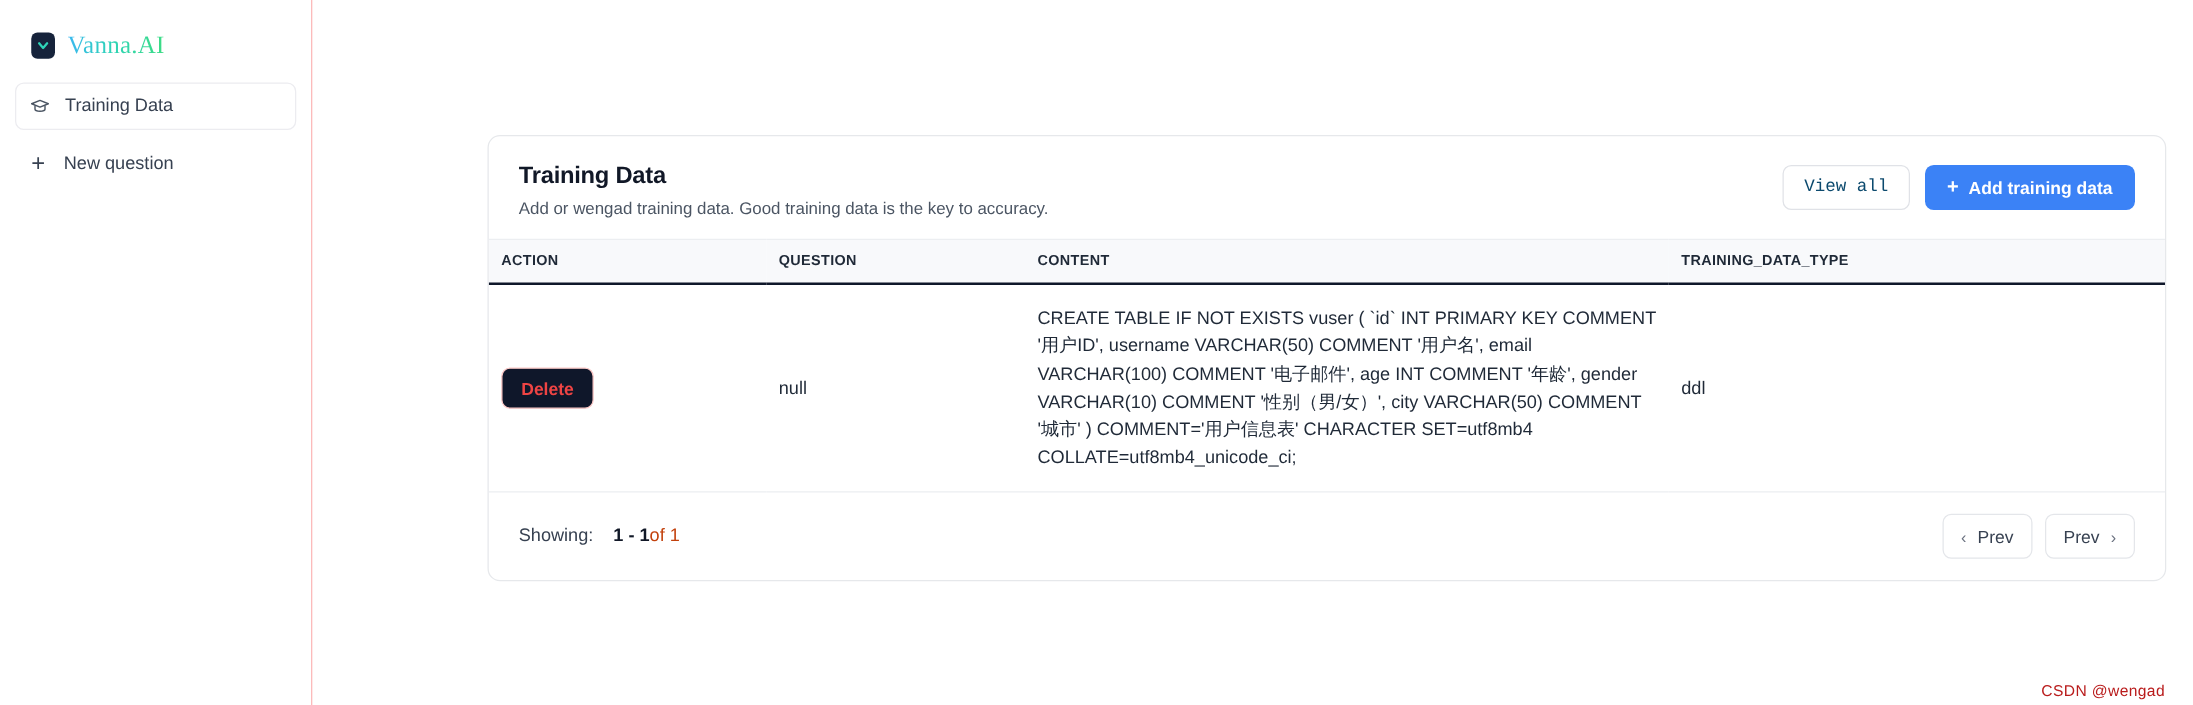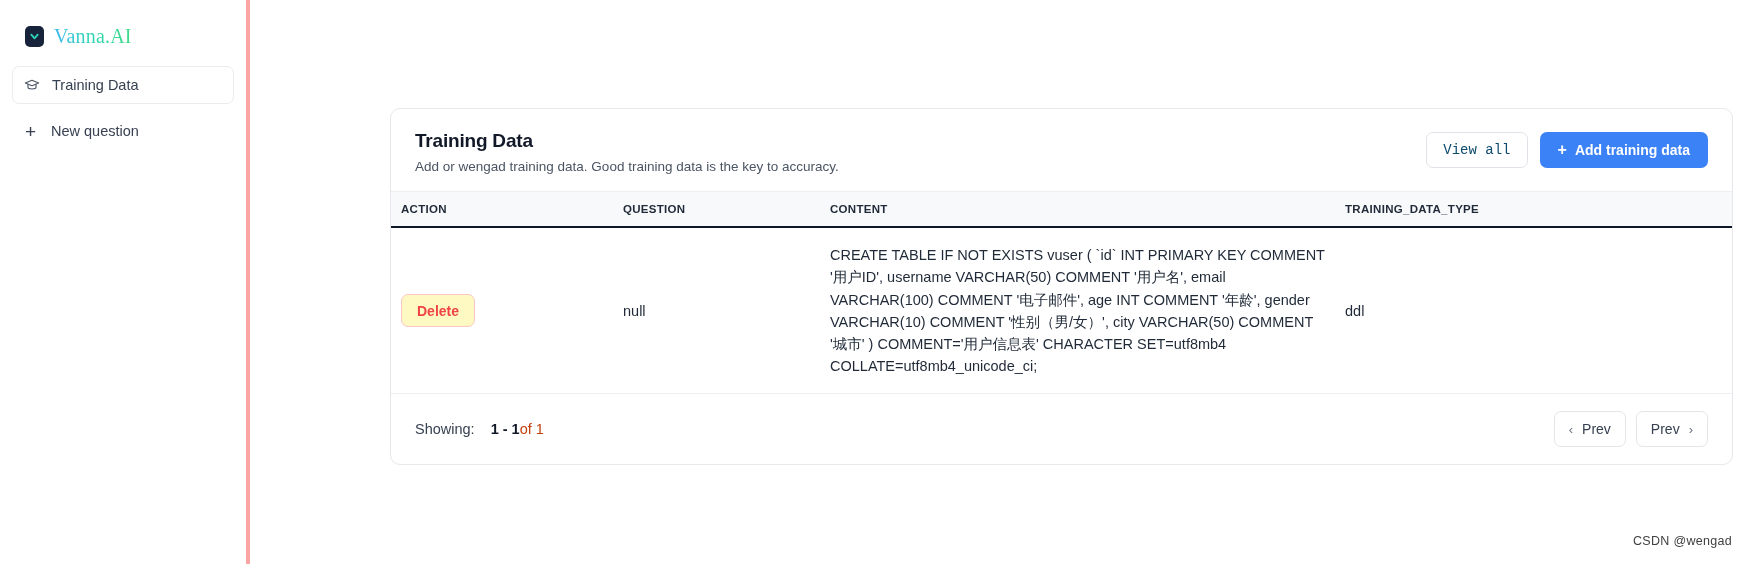--- a/index.html
+++ b/index.html
@@ -22,21 +22,21 @@
     width: 1754px;
     height: 564px;
   }
 
   
   .sidebar {
     width: 250px;
     min-width: 250px;
     height: 564px;
     background: #ffffff;
-    border-right: 4px solid #fca5a5;
+    border-right: 1px solid #fca5a5;
     padding: 0;
     position: relative;
   }
 
   .brand {
     display: flex;
     align-items: center;
     gap: 10px;
     padding: 16px 0 0 25px;
     height: 56px;
@@ -228,21 +228,21 @@
     border-bottom: 1px solid #eceef1;
   }
 
   td.cell-action { padding-left: 24px; }
 
   .btn-delete {
     height: 33px;
     padding: 0 15px;
     border: 1px solid #fbc7c5;
     border-radius: 7px;
-    background: #fef9c3;
+    background: #0f172a;
     color: #ef4444;
     font-size: 14px;
     font-weight: bold;
     font-family: inherit;
     cursor: pointer;
     white-space: nowrap;
   }
 
   .cell-content {
     line-height: 1.53;
@@ -283,23 +283,23 @@
     align-items: center;
     gap: 9px;
     white-space: nowrap;
   }
   .chev { color: #6b7280; font-size: 13px; line-height: 1; }
 
   
   .watermark {
     position: absolute;
     right: 22px;
-    bottom: 16px;
+    bottom: 4px;
     font-size: 12.5px;
-    color: #404040;
+    color: #b91c1c;
     letter-spacing: 0.3px;
     white-space: nowrap;
   }
 </style>
 </head>
 <body>
 
 <div class="app">
 
   <aside class="sidebar">

